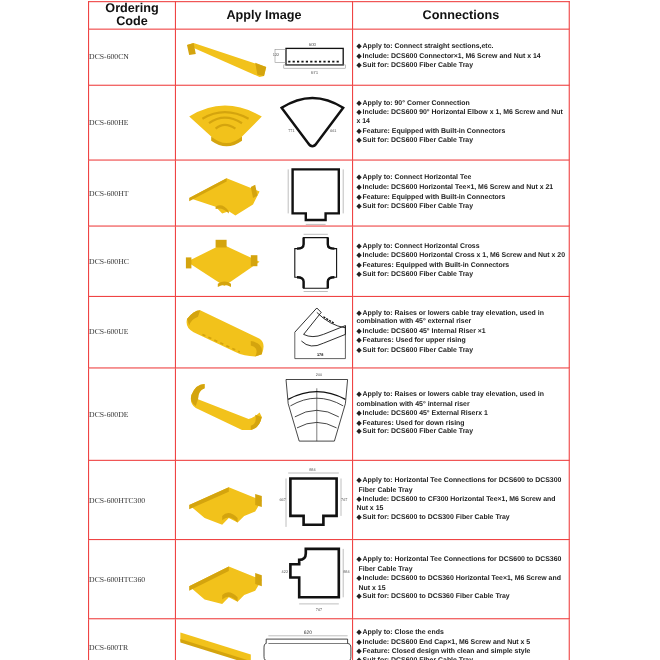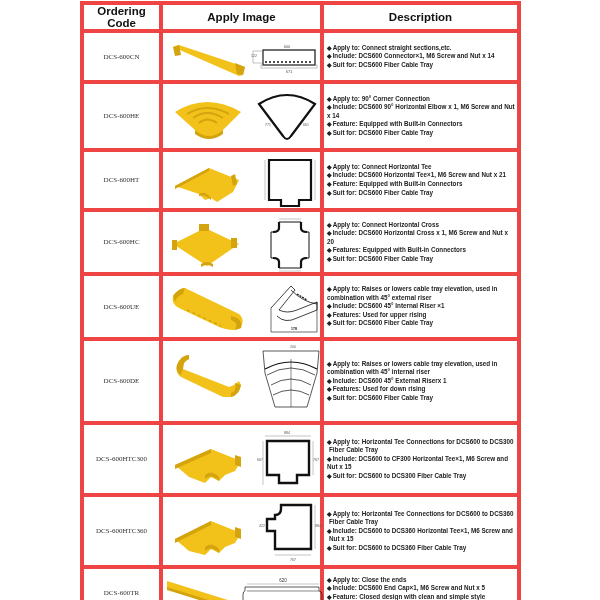--- a/index.html
+++ b/index.html
@@ -1,20 +1,20 @@
 <!DOCTYPE html>
 <html><head>
 <meta charset="utf-8">
 <style>
   html, body { margin:0; padding:0; background:#ffffff; }
   body { width:600px; height:600px; position:relative; overflow:hidden; font-family:"Liberation Sans", sans-serif; }
   .tbl { position:absolute; left:80px; top:1px; width:437px; border-collapse:collapse; table-layout:fixed; }
-  .tbl td, .tbl th { border:4px solid #ef4444; padding:0; vertical-align:middle; }
+  .tbl td, .tbl th { border:1px solid #ef4444; padding:0; vertical-align:middle; }
   .tbl th { font-weight:bold; font-size:11.5px; color:#111; height:21px; text-align:center; }
-  .code { text-align:center; font-family:"Liberation Serif", serif; font-size:7px; color:#333; }
+  .code { text-align:left; font-family:"Liberation Serif", serif; font-size:7px; color:#333; }
   .img-cell { position:relative; }
   .desc { font-size:6.3px; font-weight:bold; color:#222; line-height:8.6px; padding:0 2px 0 3px !important; }
   .desc .ln { display:block; }
   .desc .b::before { content:"\25C6"; font-size:6px; margin-right:1px; }
   .thumb { position:absolute; }
   .drawing { position:absolute; }
   svg { display:block; }
 </style>
 </head>
 <body>
@@ -22,21 +22,21 @@
 <table class="tbl">
   <colgroup>
       <col style="width:79px">
       <col style="width:161px">
       <col style="width:197px">
     </colgroup>
   <tbody>
       <tr>
     <th>Ordering Code</th>
     <th>Apply Image</th>
-    <th>Description</th>
+    <th>Connections</th>
   </tr>
 
   <tr style="height:51px">
     <td class="code">DCS-600CN</td>
     <td class="img-cell">
       <svg class="thumb" style="left:6px;top:8px" width="80" height="38">
         <polygon points="4,6 10,4 76,26 74,34 70,35" fill="#f2c21b"></polygon>
         <polygon points="4,6 10,4 12,14 6,15" fill="#d4a40e"></polygon>
         <polygon points="66,22 76,26 74,34 68,33" fill="#d4a40e"></polygon>
       </svg>

